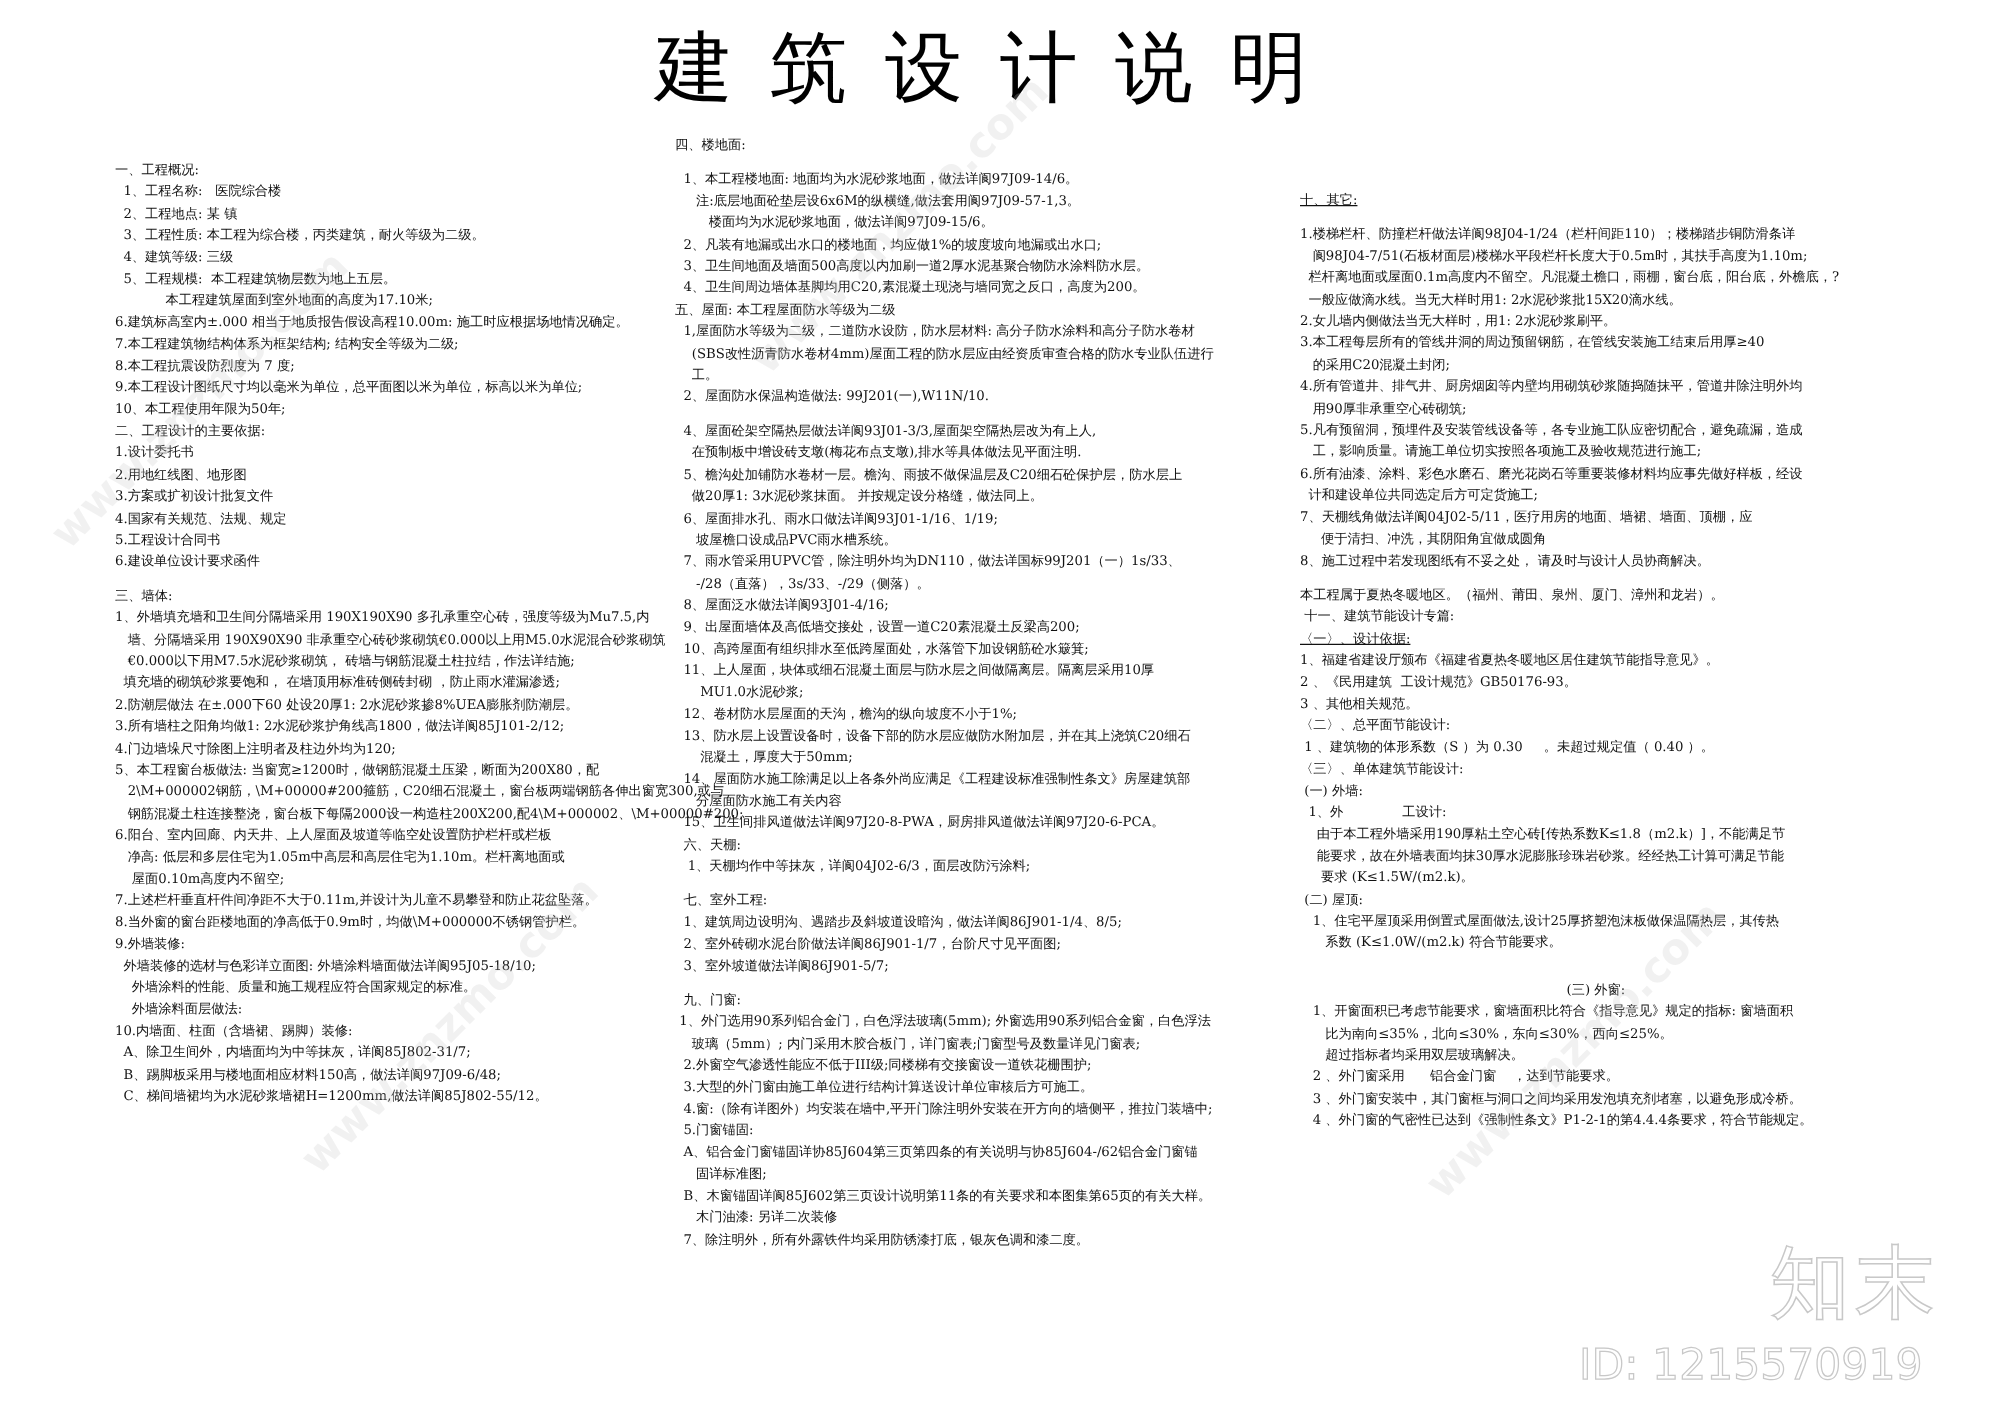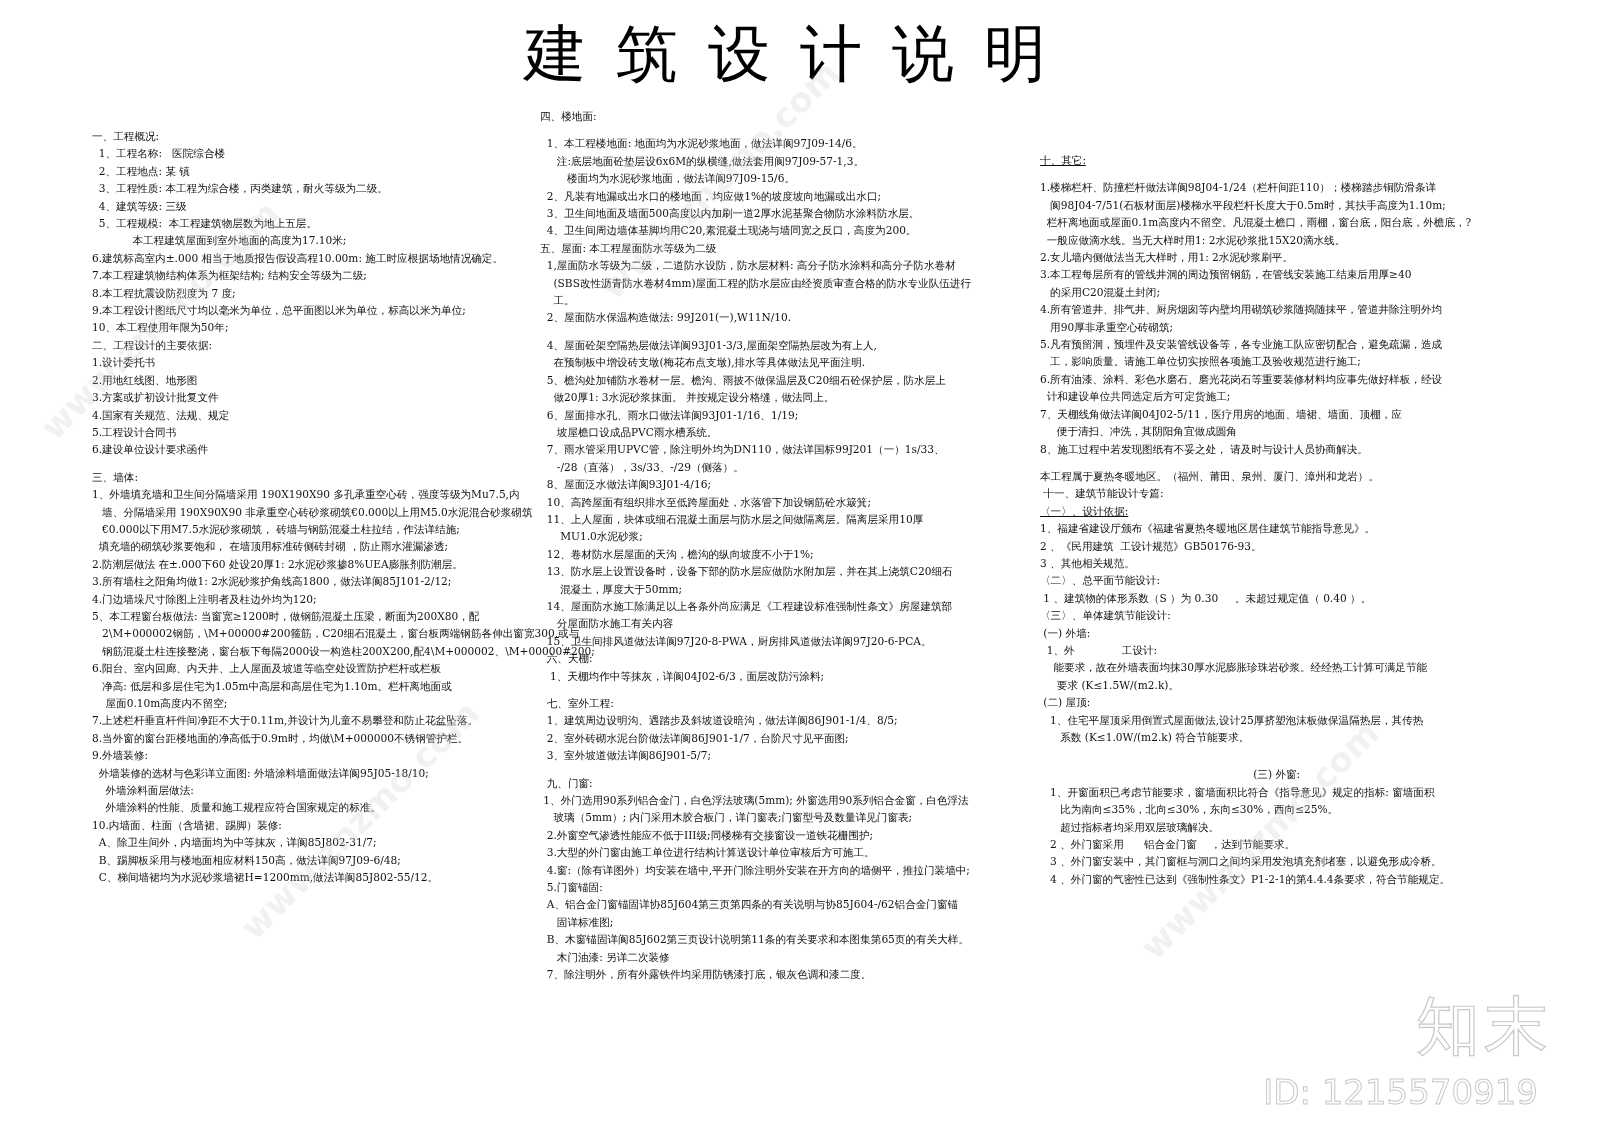--- a/index.html
+++ b/index.html
@@ -67,22 +67,22 @@
     <span class="line" style="white-space: pre;">5、本工程窗台板做法: 当窗宽≥1200时，做钢筋混凝土压梁，断面为200X80，配</span>
     <span class="line" style="white-space: pre;">   2\M+000002钢筋，\M+00000#200箍筋，C20细石混凝土，窗台板两端钢筋各伸出窗宽300,或与</span>
     <span class="line" style="white-space: pre;">   钢筋混凝土柱连接整浇，窗台板下每隔2000设一构造柱200X200,配4\M+000002、\M+00000#200;</span>
     <span class="line" style="white-space: pre;">6.阳台、室内回廊、内天井、上人屋面及坡道等临空处设置防护栏杆或栏板</span>
     <span class="line" style="white-space: pre;">   净高: 低层和多层住宅为1.05m中高层和高层住宅为1.10m。栏杆离地面或</span>
     <span class="line" style="white-space: pre;">    屋面0.10m高度内不留空;</span>
     <span class="line" style="white-space: pre;">7.上述栏杆垂直杆件间净距不大于0.11m,并设计为儿童不易攀登和防止花盆坠落。</span>
     <span class="line" style="white-space: pre;">8.当外窗的窗台距楼地面的净高低于0.9m时，均做\M+000000不锈钢管护栏。</span>
     <span class="line" style="white-space: pre;">9.外墙装修:</span>
     <span class="line" style="white-space: pre;">  外墙装修的选材与色彩详立面图: 外墙涂料墙面做法详阆95J05-18/10;</span>
+    <span class="line" style="white-space: pre;">    外墙涂料的性能、质量和施工规程应符合国家规定的标准。</span>
     <span class="line" style="white-space: pre;">    外墙涂料面层做法:</span>
-    <span class="line" style="white-space: pre;">    外墙涂料的性能、质量和施工规程应符合国家规定的标准。</span>
     <span class="line" style="white-space: pre;">10.内墙面、柱面（含墙裙、踢脚）装修:</span>
     <span class="line" style="white-space: pre;">  A、除卫生间外，内墙面均为中等抹灰，详阆85J802-31/7;</span>
     <span class="line" style="white-space: pre;">  B、踢脚板采用与楼地面相应材料150高，做法详阆97J09-6/48;</span>
     <span class="line" style="white-space: pre;">  C、梯间墙裙均为水泥砂浆墙裙H=1200mm,做法详阆85J802-55/12。</span>
   </div>
 <div class="col col2" id="col-middle">
     <span class="line" style="white-space: pre;">四、楼地面:</span>
     <span class="line gap" style="white-space: pre;"></span>
     <span class="line" style="white-space: pre;">  1、本工程楼地面: 地面均为水泥砂浆地面，做法详阆97J09-14/6。</span>
     <span class="line" style="white-space: pre;">     注:底层地面砼垫层设6x6M的纵横缝,做法套用阆97J09-57-1,3。</span>
@@ -98,20 +98,21 @@
     <span class="line gap" style="white-space: pre;"></span>
     <span class="line" style="white-space: pre;">  4、屋面砼架空隔热层做法详阆93J01-3/3,屋面架空隔热层改为有上人,</span>
     <span class="line" style="white-space: pre;">    在预制板中增设砖支墩(梅花布点支墩),排水等具体做法见平面注明.</span>
     <span class="line" style="white-space: pre;">  5、檐沟处加铺防水卷材一层。檐沟、雨披不做保温层及C20细石砼保护层，防水层上</span>
     <span class="line" style="white-space: pre;">    做20厚1: 3水泥砂浆抹面。 并按规定设分格缝，做法同上。</span>
     <span class="line" style="white-space: pre;">  6、屋面排水孔、雨水口做法详阆93J01-1/16、1/19;</span>
     <span class="line" style="white-space: pre;">     坡屋檐口设成品PVC雨水槽系统。</span>
     <span class="line" style="white-space: pre;">  7、雨水管采用UPVC管，除注明外均为DN110，做法详国标99J201（一）1s/33、</span>
     <span class="line" style="white-space: pre;">     -/28（直落），3s/33、-/29（侧落）。</span>
     <span class="line" style="white-space: pre;">  8、屋面泛水做法详阆93J01-4/16;</span>
+    <span class="line" style="white-space: pre;">  9、出屋面墙体及高低墙交接处，设置一道C20素混凝土反梁高200;</span>
     <span class="line" style="white-space: pre;">  10、高跨屋面有组织排水至低跨屋面处，水落管下加设钢筋砼水簸箕;</span>
     <span class="line" style="white-space: pre;">  11、上人屋面，块体或细石混凝土面层与防水层之间做隔离层。隔离层采用10厚</span>
     <span class="line" style="white-space: pre;">      MU1.0水泥砂浆;</span>
     <span class="line" style="white-space: pre;">  12、卷材防水层屋面的天沟，檐沟的纵向坡度不小于1%;</span>
     <span class="line" style="white-space: pre;">  13、防水层上设置设备时，设备下部的防水层应做防水附加层，并在其上浇筑C20细石</span>
     <span class="line" style="white-space: pre;">      混凝土，厚度大于50mm;</span>
     <span class="line" style="white-space: pre;">  14、屋面防水施工除满足以上各条外尚应满足《工程建设标准强制性条文》房屋建筑部</span>
     <span class="line" style="white-space: pre;">     分屋面防水施工有关内容</span>
     <span class="line" style="white-space: pre;">  15、卫生间排风道做法详阆97J20-8-PWA，厨房排风道做法详阆97J20-6-PCA。</span>
     <span class="line" style="white-space: pre;">  六、天棚:</span>
@@ -159,20 +160,21 @@
     <span class="line" style="white-space: pre;"> 十一、建筑节能设计专篇:</span>
     <span class="line" style="white-space: pre; text-decoration: underline;">〈一〉、设计依据:</span>
     <span class="line" style="white-space: pre;">1、福建省建设厅颁布《福建省夏热冬暖地区居住建筑节能指导意见》。</span>
     <span class="line" style="white-space: pre;">2 、《民用建筑  工设计规范》GB50176-93。</span>
     <span class="line" style="white-space: pre;">3 、其他相关规范。</span>
     <span class="line" style="white-space: pre;">〈二〉、总平面节能设计:</span>
     <span class="line" style="white-space: pre;"> 1 、建筑物的体形系数（S ）为 0.30     。未超过规定值（ 0.40 ）。</span>
     <span class="line" style="white-space: pre;">〈三〉、单体建筑节能设计:</span>
     <span class="line" style="white-space: pre;"> (一) 外墙:</span>
     <span class="line" style="white-space: pre;">  1、外              工设计:</span>
+    <span class="line" style="white-space: pre;">    由于本工程外墙采用190厚粘土空心砖[传热系数K≤1.8（m2.k）]，不能满足节</span>
     <span class="line" style="white-space: pre;">    能要求，故在外墙表面均抹30厚水泥膨胀珍珠岩砂浆。经经热工计算可满足节能</span>
     <span class="line" style="white-space: pre;">     要求 (K≤1.5W/(m2.k)。</span>
     <span class="line" style="white-space: pre;"> (二) 屋顶:</span>
     <span class="line" style="white-space: pre;">   1、住宅平屋顶采用倒置式屋面做法,设计25厚挤塑泡沫板做保温隔热层，其传热</span>
     <span class="line" style="white-space: pre;">      系数 (K≤1.0W/(m2.k) 符合节能要求。</span>
     <span class="line gap" style="white-space: pre;"></span>
     <span class="line gap" style="white-space: pre;"></span>
     <span class="line" style="white-space: pre; text-align: center;"> (三) 外窗:</span>
     <span class="line" style="white-space: pre;">   1、开窗面积已考虑节能要求，窗墙面积比符合《指导意见》规定的指标: 窗墙面积</span>
     <span class="line" style="white-space: pre;">      比为南向≤35%，北向≤30%，东向≤30%，西向≤25%。</span>

